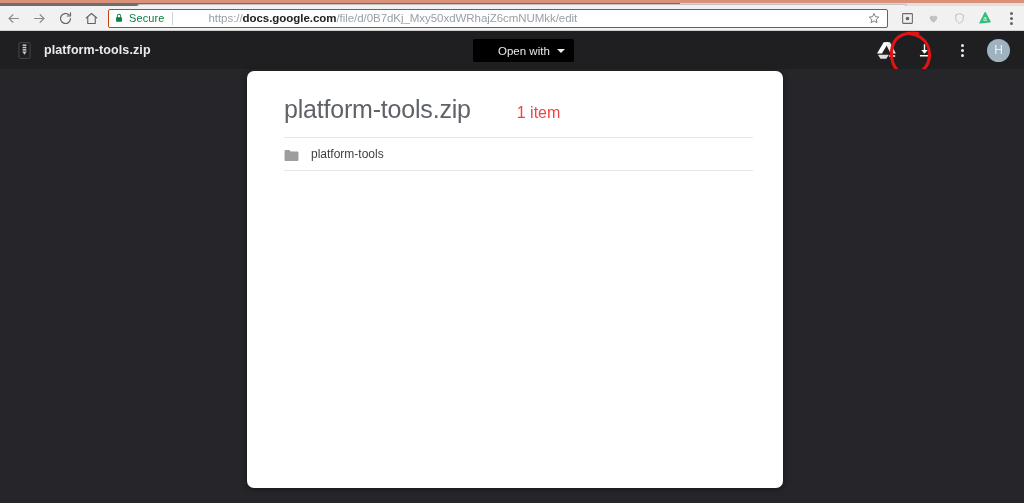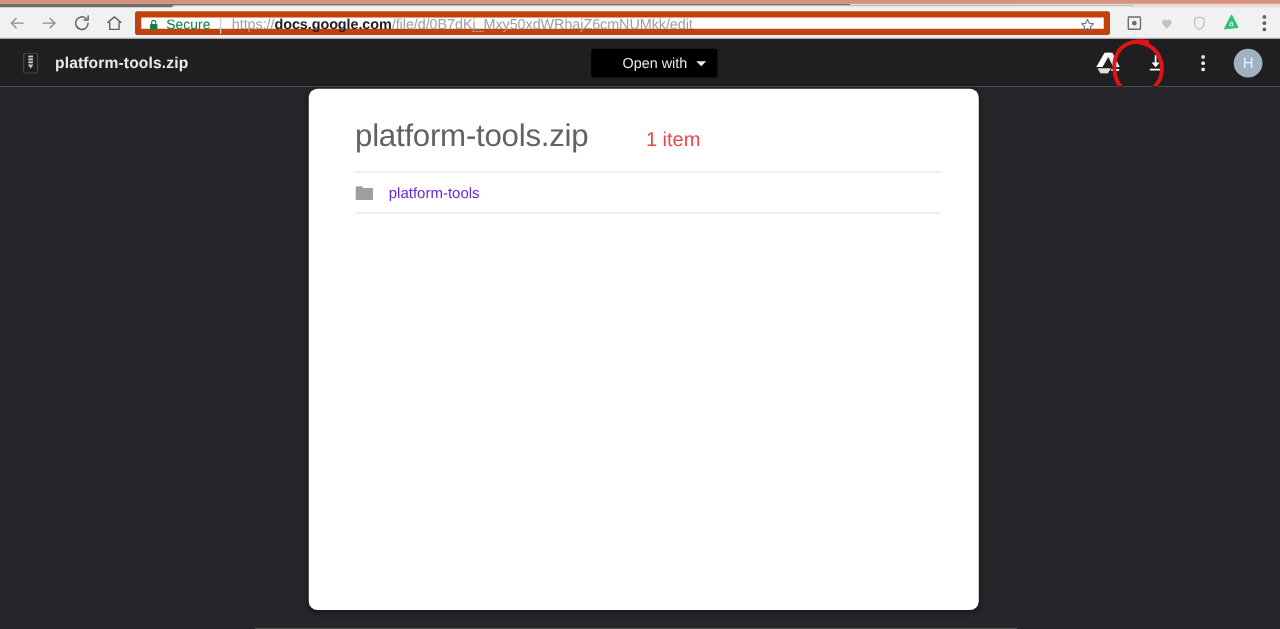--- a/index.html
+++ b/index.html
@@ -72,24 +72,24 @@
     flex: none;
   }
   .nav-btn.enabled { color: #5f6368; }
   .nav-btn svg { display: block; }
 
   .omnibox {
     flex: 1;
     height: 19px;
     margin: 0 6px 0 4px;
     background: #ffffff;
-    border: 5px solid #c2410c;
+    border: 1px solid #c2410c;
     border-radius: 2px;
     display: flex;
-    align-items: flex-start;
+    align-items: center;
     padding: 0 5px;
     box-sizing: border-box;
     position: relative;
   }
   .lock-icon {
     flex: none;
     width: 11px; height: 13px;
     margin-right: 4px;
     display: flex; align-items: center;
   }
@@ -106,20 +106,21 @@
     margin: 0 8px;
     flex: none;
   }
   .url {
     font-size: 11.5px;
     color: #9aa0a6;
     white-space: nowrap;
     overflow: hidden;
     flex: 1;
     letter-spacing: -0.05px;
+    margin-left: 27px;
   }
   .url b {
     color: #202124;
     font-weight: 700;
   }
   .star-icon {
     flex: none;
     width: 16px;
     display: flex;
     align-items: center;
@@ -267,21 +268,21 @@
   .entry-row {
     display: flex;
     align-items: center;
     gap: 12px;
     height: 32px;
     border-bottom: 1px solid #e6e6e6;
   }
   .folder-icon { flex: none; width: 15px; height: 13px; }
   .entry-name {
     font-size: 12px;
-    color: #6d28d9;
+    color: #404040;
   }
 </style>
 </head>
 <body>
 
 <div class="tab-strip">
   <div class="tab-strip-gap"></div>
   <div class="tab-strip-right"></div>
   <div class="tab-strip-accent"></div>
   <div class="tab-active"></div>

